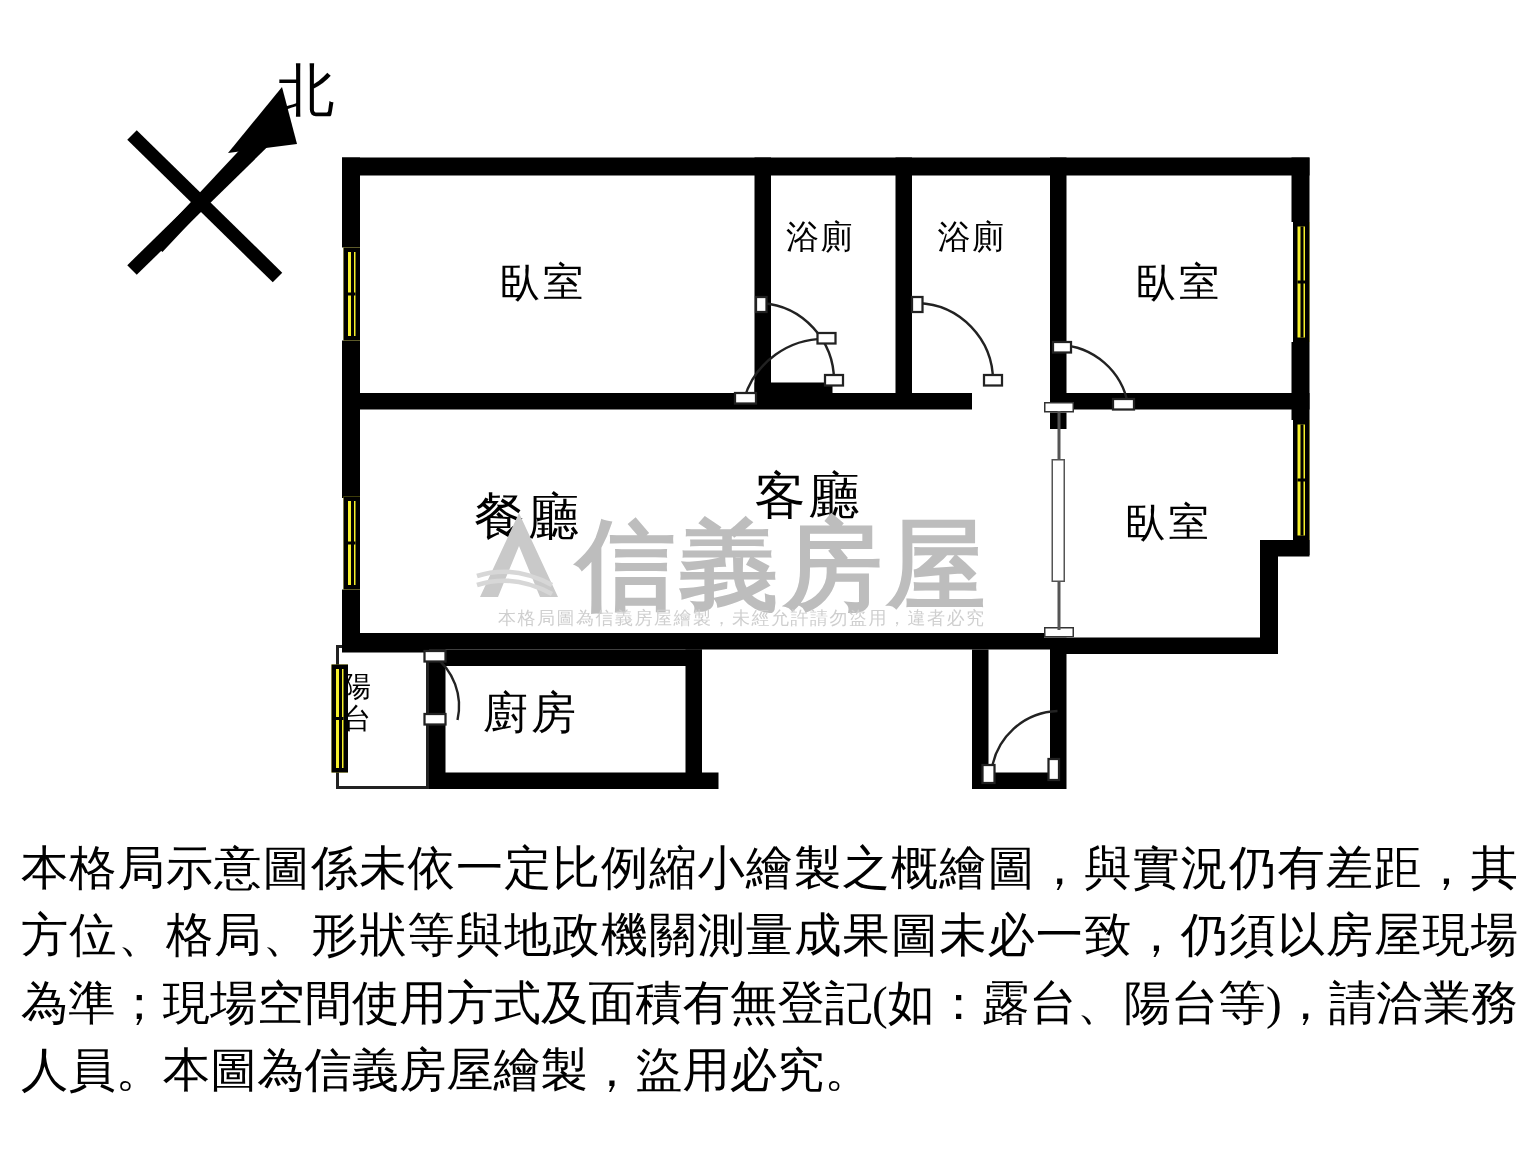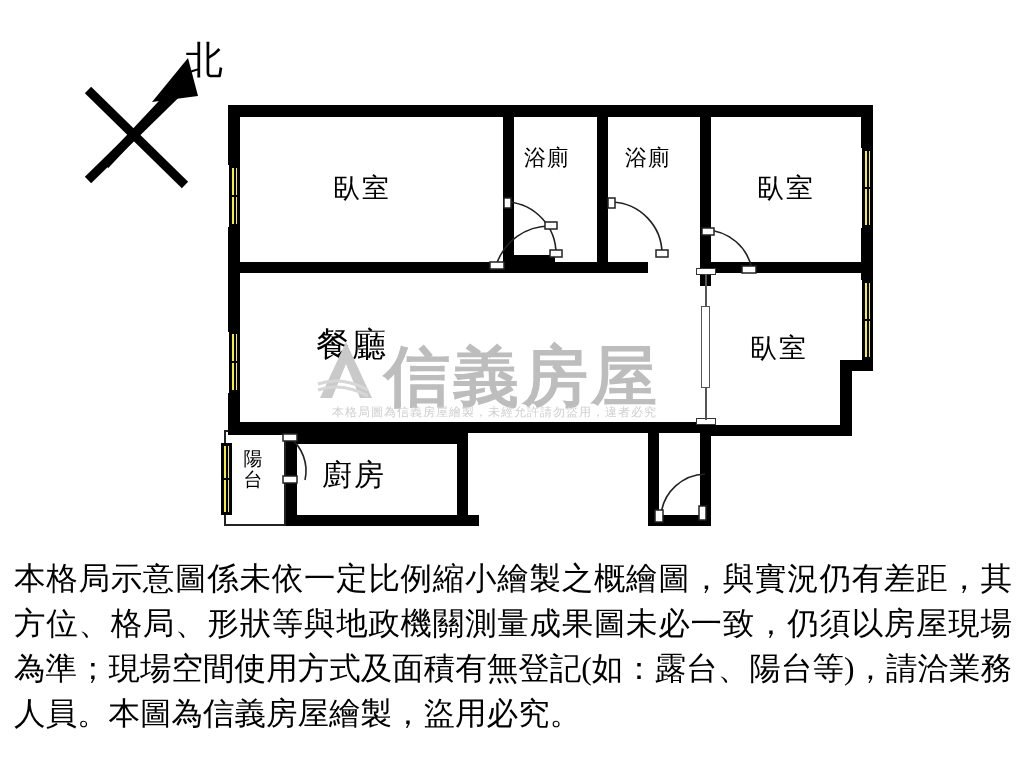--- a/index.html
+++ b/index.html
@@ -168,22 +168,23 @@
       <div class="jamb" style="left:0px;top:150px;width:20px;height:7px;"></div>
       <div class="track" style="left:9px;top:6px;width:2px;height:146px;"></div>
       <div class="panel" style="left:5px;top:38px;width:9px;height:82px;"></div>
     </div>
 
     <div class="label lbl-big" style="left:333px;top:170px;">臥室</div>
     <div class="label lbl-sm" style="left:524px;top:143px;">浴廁</div>
     <div class="label lbl-sm" style="left:625px;top:143px;">浴廁</div>
     <div class="label lbl-big" style="left:757px;top:170px;">臥室</div>
     <div class="label lbl-big" style="left:316px;top:322px;font-size:34px;">餐廳</div>
+    <div class="label lbl-big" style="left:503px;top:308px;font-size:34px;">客廳</div>
     <div class="label lbl-big" style="left:750px;top:330px;">臥室</div>
-    <div class="label lbl-vert" style="left:243px;top:448px;">陽台</div>
+    <div class="label lbl-vert" style="left:228px;top:448px;">陽台</div>
     <div class="label lbl-big" style="left:322px;top:455px;font-size:30px;">廚房</div>
 
   </div>
 
   <div id="watermark">
     <svg id="wm-mark" viewBox="0 0 74 64">
       <path d="M34 2 L60 58 L48 58 L34 24 L20 58 L8 58 Z" fill="#c9c9c9"></path>
       <path d="M6 44 Q30 36 56 50" fill="none" stroke="#d7d7d7" stroke-width="3"></path>
       <path d="M6 50 Q30 42 56 56" fill="none" stroke="#d7d7d7" stroke-width="3"></path>
     </svg>

